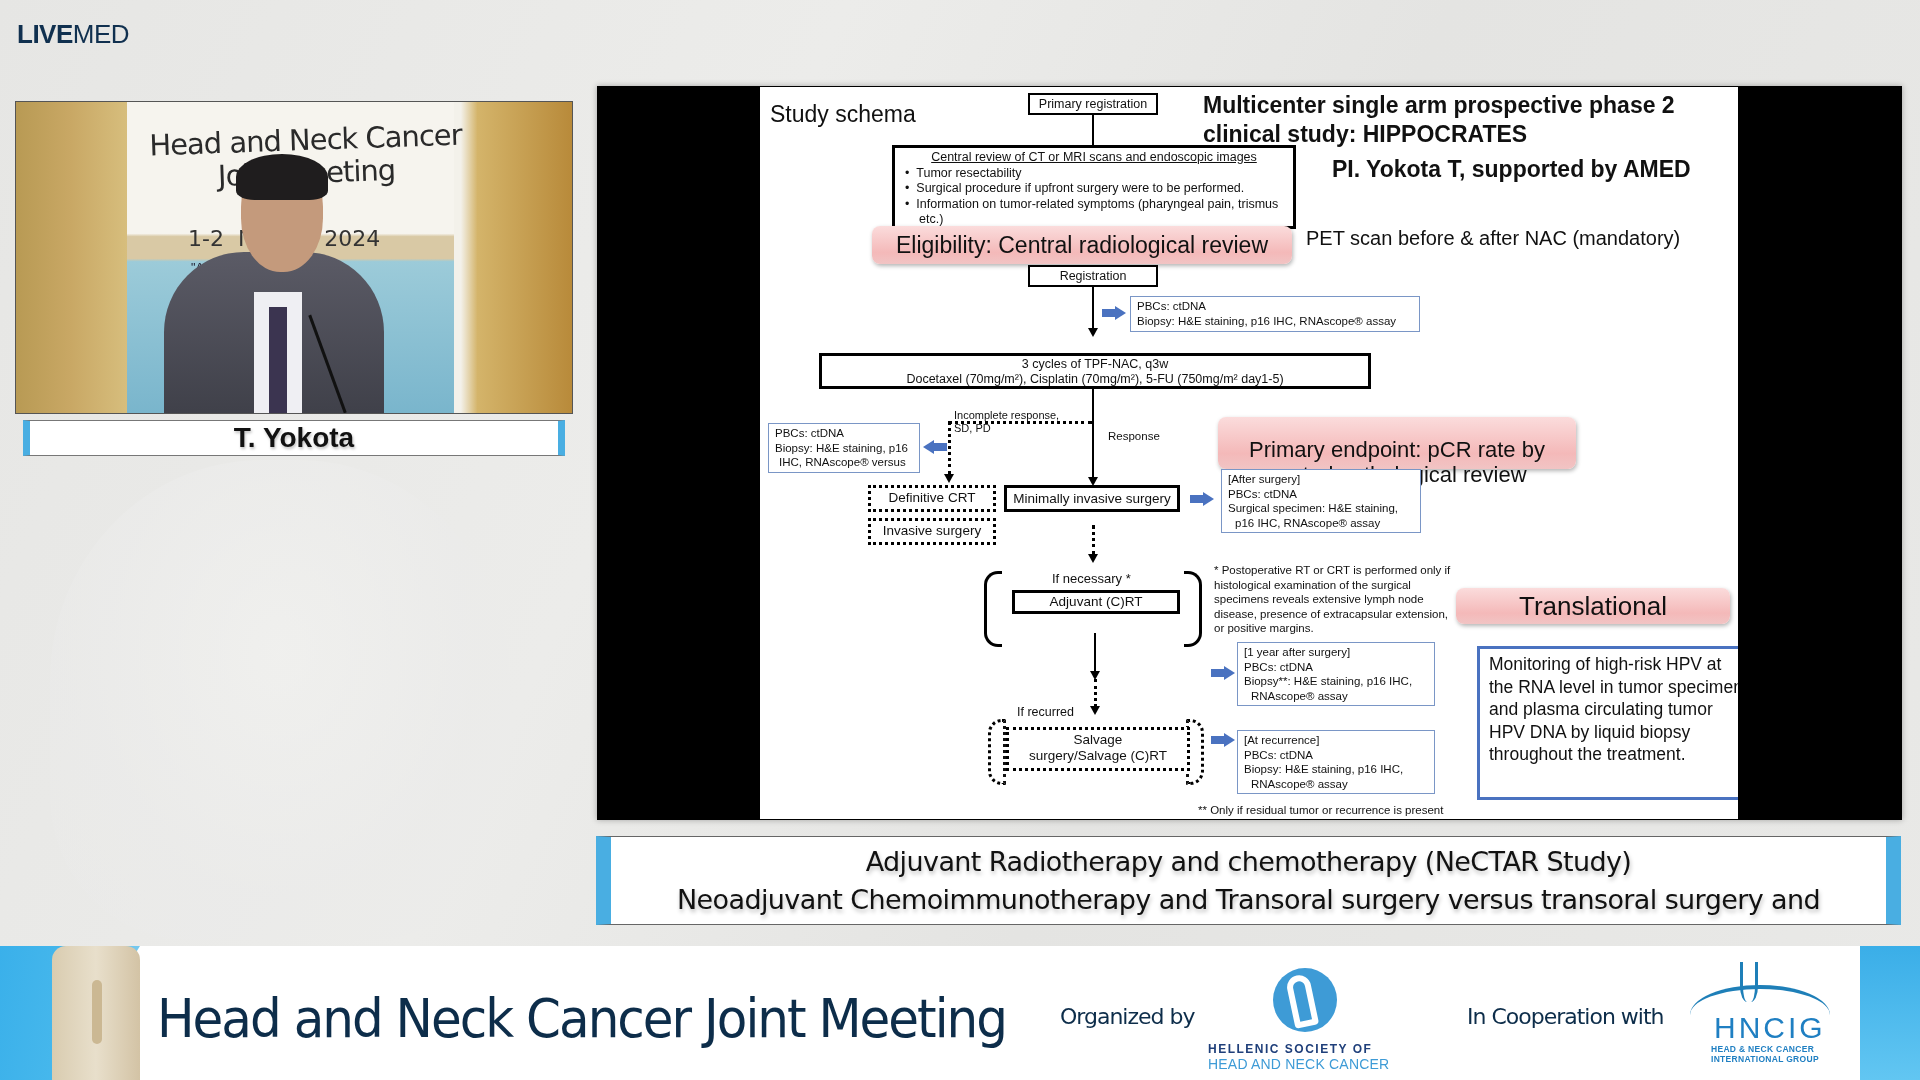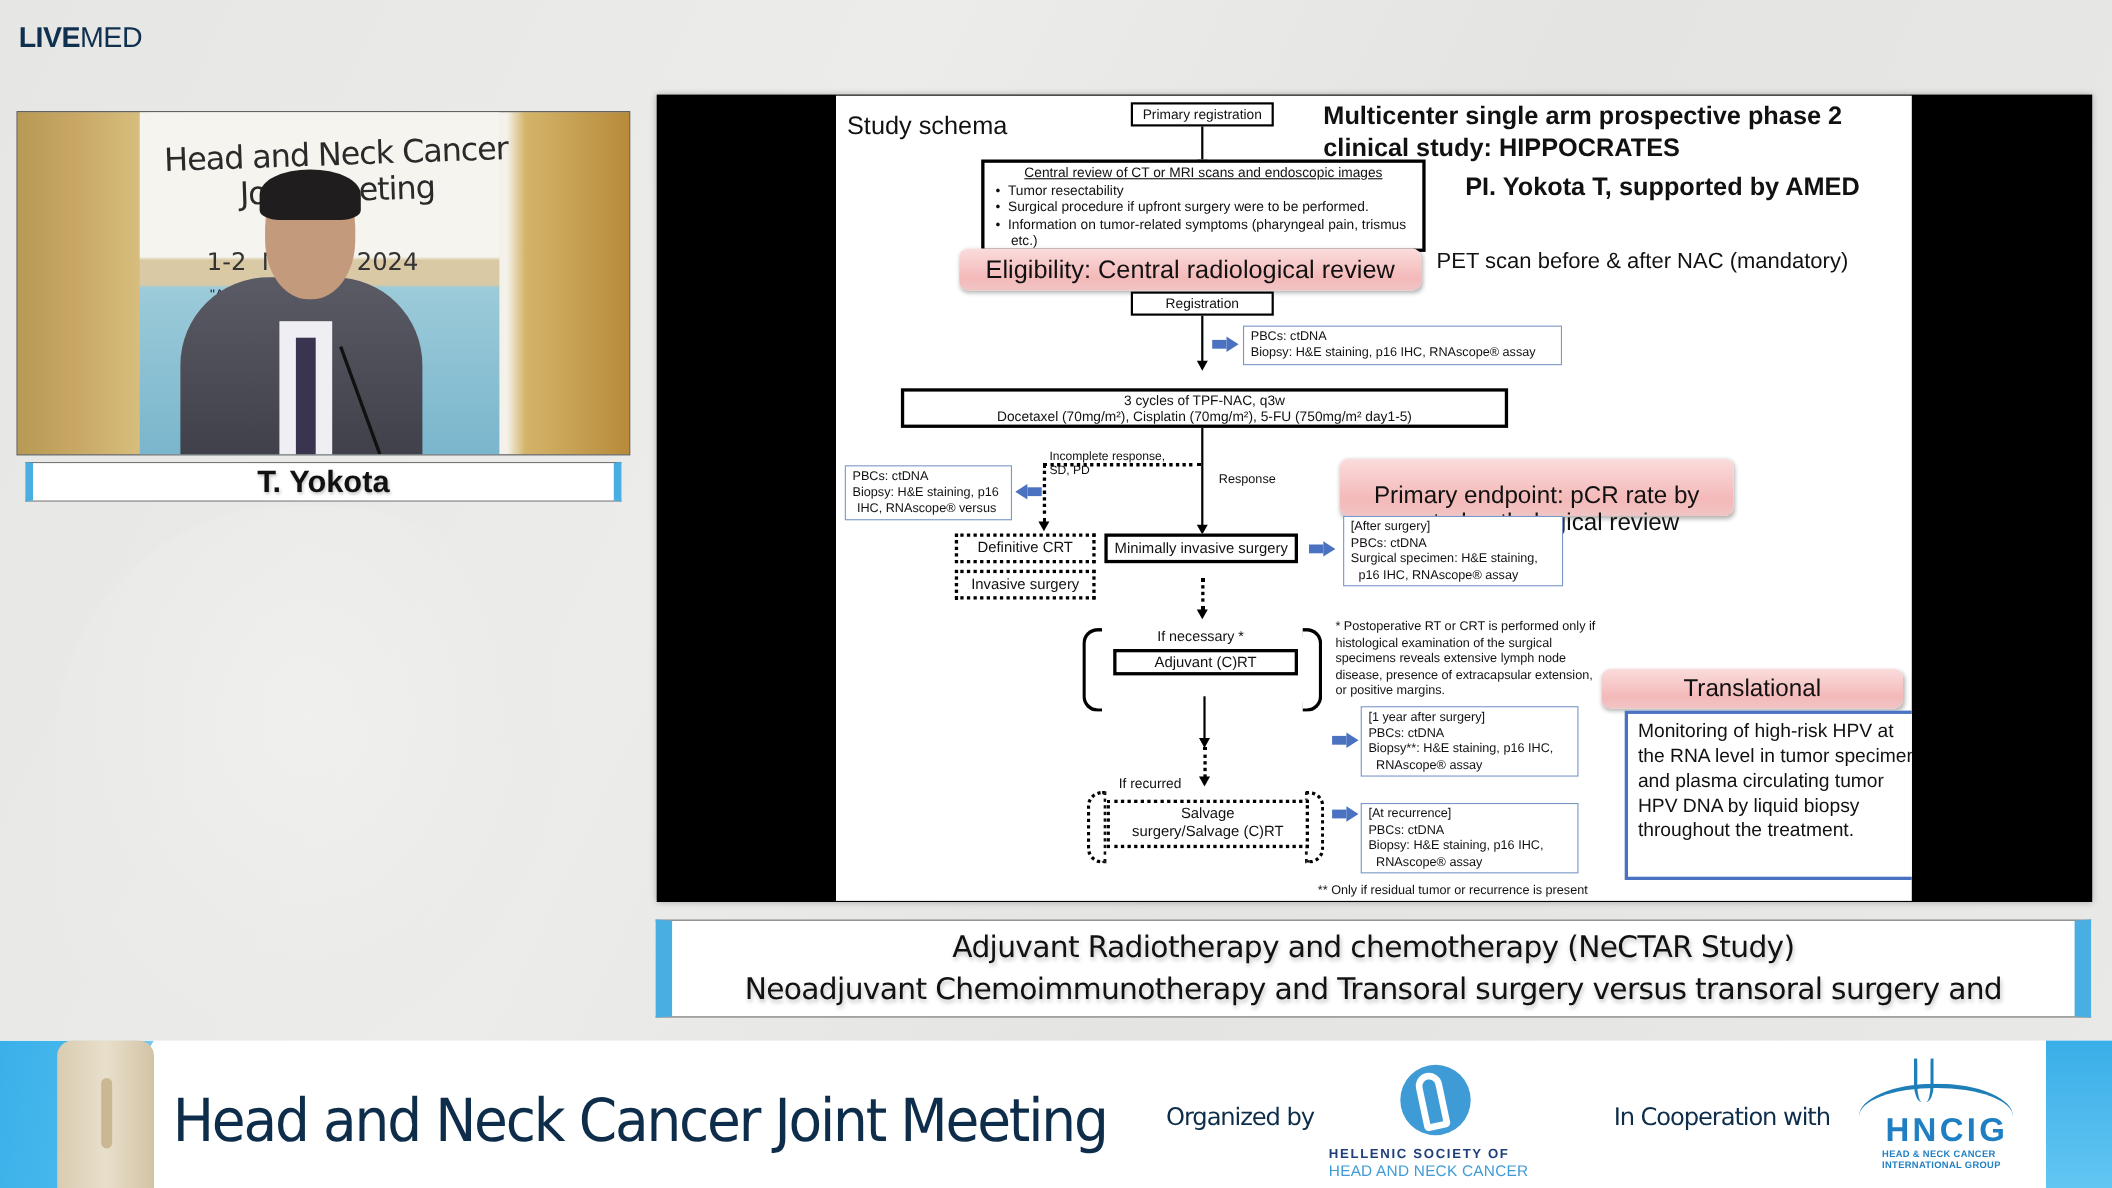--- a/index.html
+++ b/index.html
@@ -131,21 +131,21 @@
   .idol-nose { left: 92px; top: 980px; width: 10px; height: 64px; background: #cbb893; border-radius: 5px; }
   .footer-title { left: 157px; top: 990px; font-size: 50px; color: #0d2d4a; font-family: "DejaVu Sans", sans-serif; letter-spacing: -2px; transform: scaleY(1.08); }
   .org-label { left: 1060px; top: 1004px; font-size: 22px; color: #0d2d4a; font-family: "DejaVu Sans", sans-serif; letter-spacing: -1px; }
   .coop-label { left: 1467px; top: 1004px; font-size: 22px; color: #0d2d4a; font-family: "DejaVu Sans", sans-serif; letter-spacing: -1px; }
   .hshnc-logo { left: 1273px; top: 968px; width: 64px; height: 64px; border-radius: 50%; background: #3e9bd6; }
   .hshnc-ribbon { left: 1290px; top: 975px; width: 24px; height: 52px; border: 6px solid #fff; border-radius: 12px 12px 4px 4px; transform: rotate(-12deg); }
   .hshnc-text1 { left: 1208px; top: 1042px; font-size: 12px; font-weight: 700; color: #1f3f7a; letter-spacing: 1.5px; }
   .hshnc-text2 { left: 1208px; top: 1056px; font-size: 14px; color: #3e9bd6; letter-spacing: .2px; }
   .hncig-arc { left: 1690px; top: 985px; width: 140px; height: 60px; border-top: 4px solid #1e7fb8; border-radius: 60% 60% 0 0; }
   .hncig-neck { left: 1740px; top: 962px; width: 18px; height: 40px; border-left: 3px solid #1e7fb8; border-right: 3px solid #1e7fb8; border-radius: 0 0 40% 40%; }
-  .hncig-text { left: 1714px; top: 1011px; font-size: 30px; font-weight: 700; color: #1f7fc2; letter-spacing: 3px; }
+  .hncig-text { left: 1714px; top: 1011px; font-size: 30px; font-weight: 400; color: #1f7fc2; letter-spacing: 3px; }
   .hncig-sub { left: 1711px; top: 1044px; font-size: 8.5px; font-weight: 700; color: #1f7fc2; line-height: 10px; letter-spacing: .3px; }
 </style>
 </head>
 <body>
 
 <div class="abs brand">
   <b>LIVE</b><span>MED</span>
 </div>
 
 <div class="abs bg-face"></div>
@@ -261,21 +261,21 @@
   <div class="box dotted" style="left:246px;top:640px;width:184px;height:44px;font-size:13.5px;line-height:16px;padding:2px 14px 0;">Salvage surgery/Salvage (C)RT</div>
   <div class="blue-arrow" style="left:451px;top:646px;"></div>
   <div class="info" style="left:477px;top:643px;width:198px;height:64px;">
     <div>[At recurrence]</div>
     <div>PBCs: ctDNA</div>
     <div>Biopsy: H&amp;E staining, p16 IHC,</div>
     <div style="padding-left:7px">RNAscope® assay</div>
   </div>
   <div class="footnote" style="left:438px;top:716px;">** Only if residual tumor or recurrence is present</div>
 
-  <div class="pink" style="left:696px;top:521px;width:274px;height:36px;font-size:22px;line-height:36px;">Translational</div>
+  <div class="pink" style="left:696px;top:501px;width:274px;height:36px;font-size:26px;line-height:36px;">Translational</div>
   <div class="trans-box" style="left:694px;top:559px;width:280px;height:154px;">Monitoring of high-risk HPV at the RNA level in tumor specimen and plasma circulating tumor HPV DNA by liquid biopsy throughout the treatment.</div>
 </div>
 
 <div class="abs caption">
   <div>Adjuvant Radiotherapy and chemotherapy (NeCTAR Study)</div>
   <div>Neoadjuvant Chemoimmunotherapy and Transoral surgery versus transoral surgery and</div>
 </div>
 
 <div class="abs footer"></div>
 <div class="abs footer-left-accent"></div>

